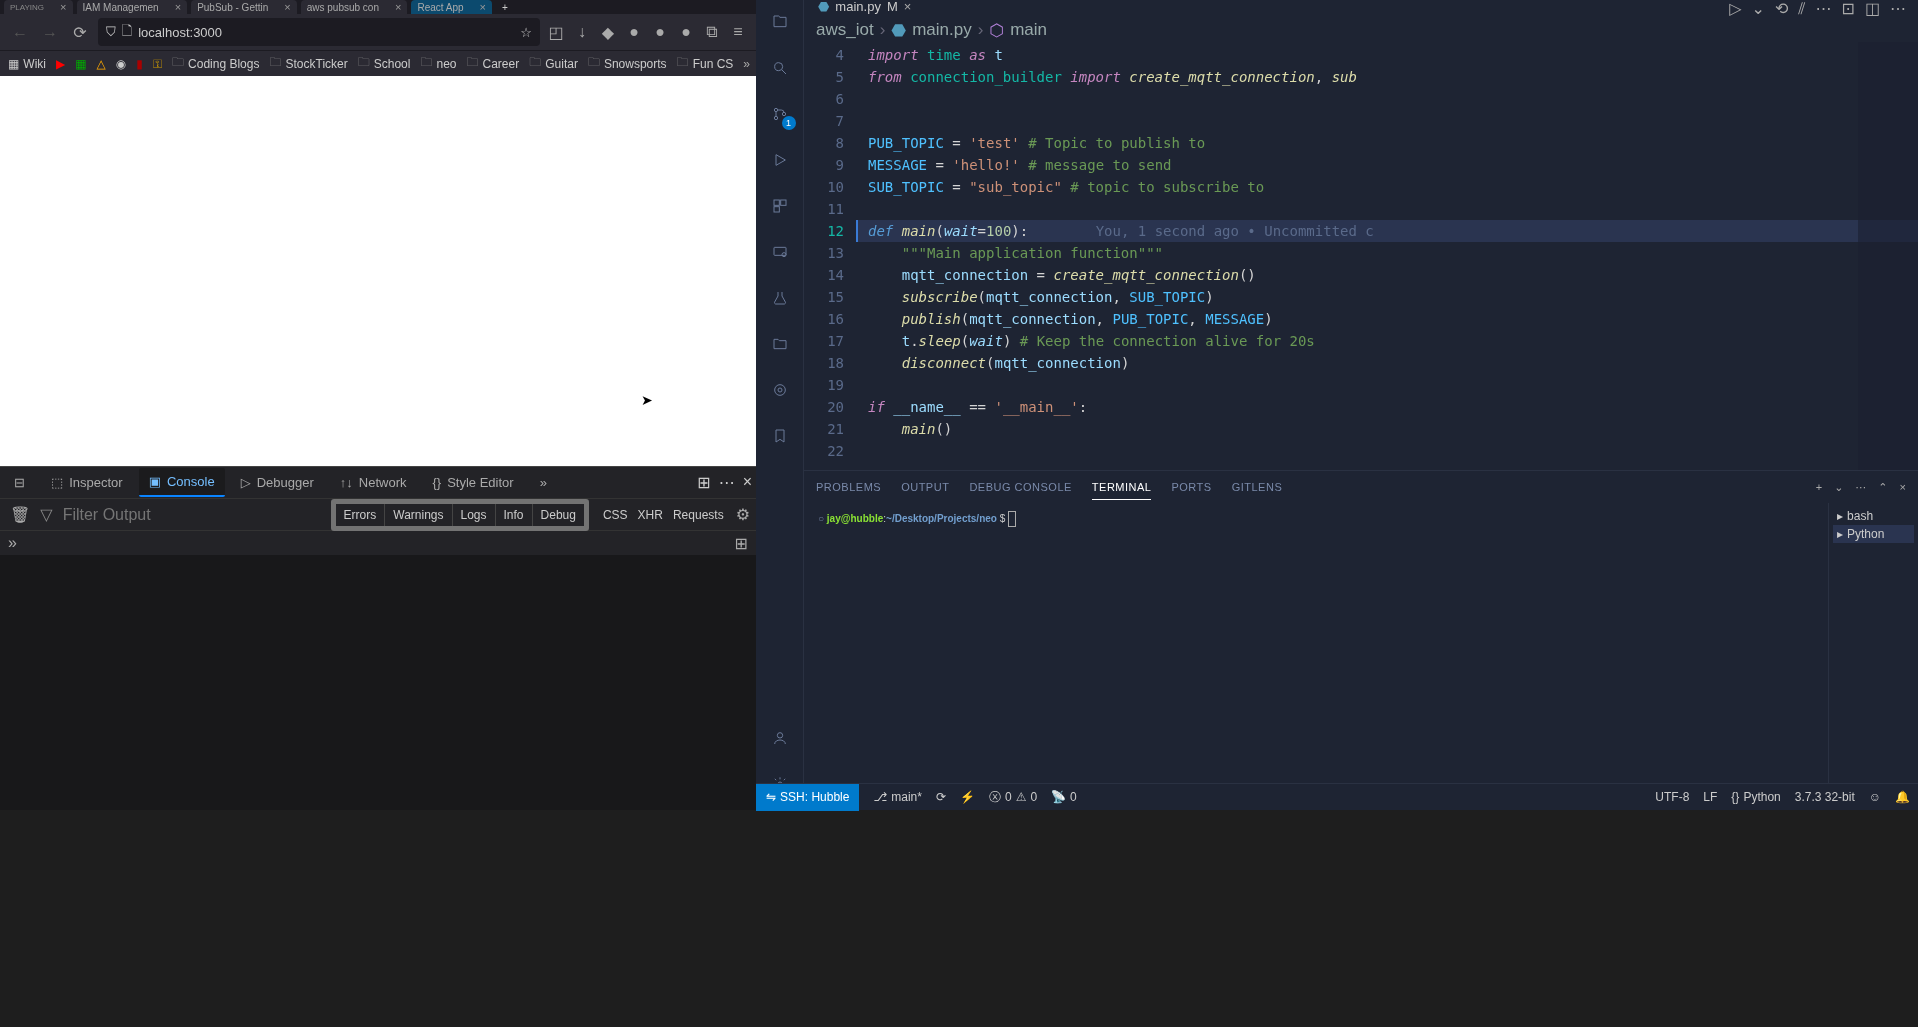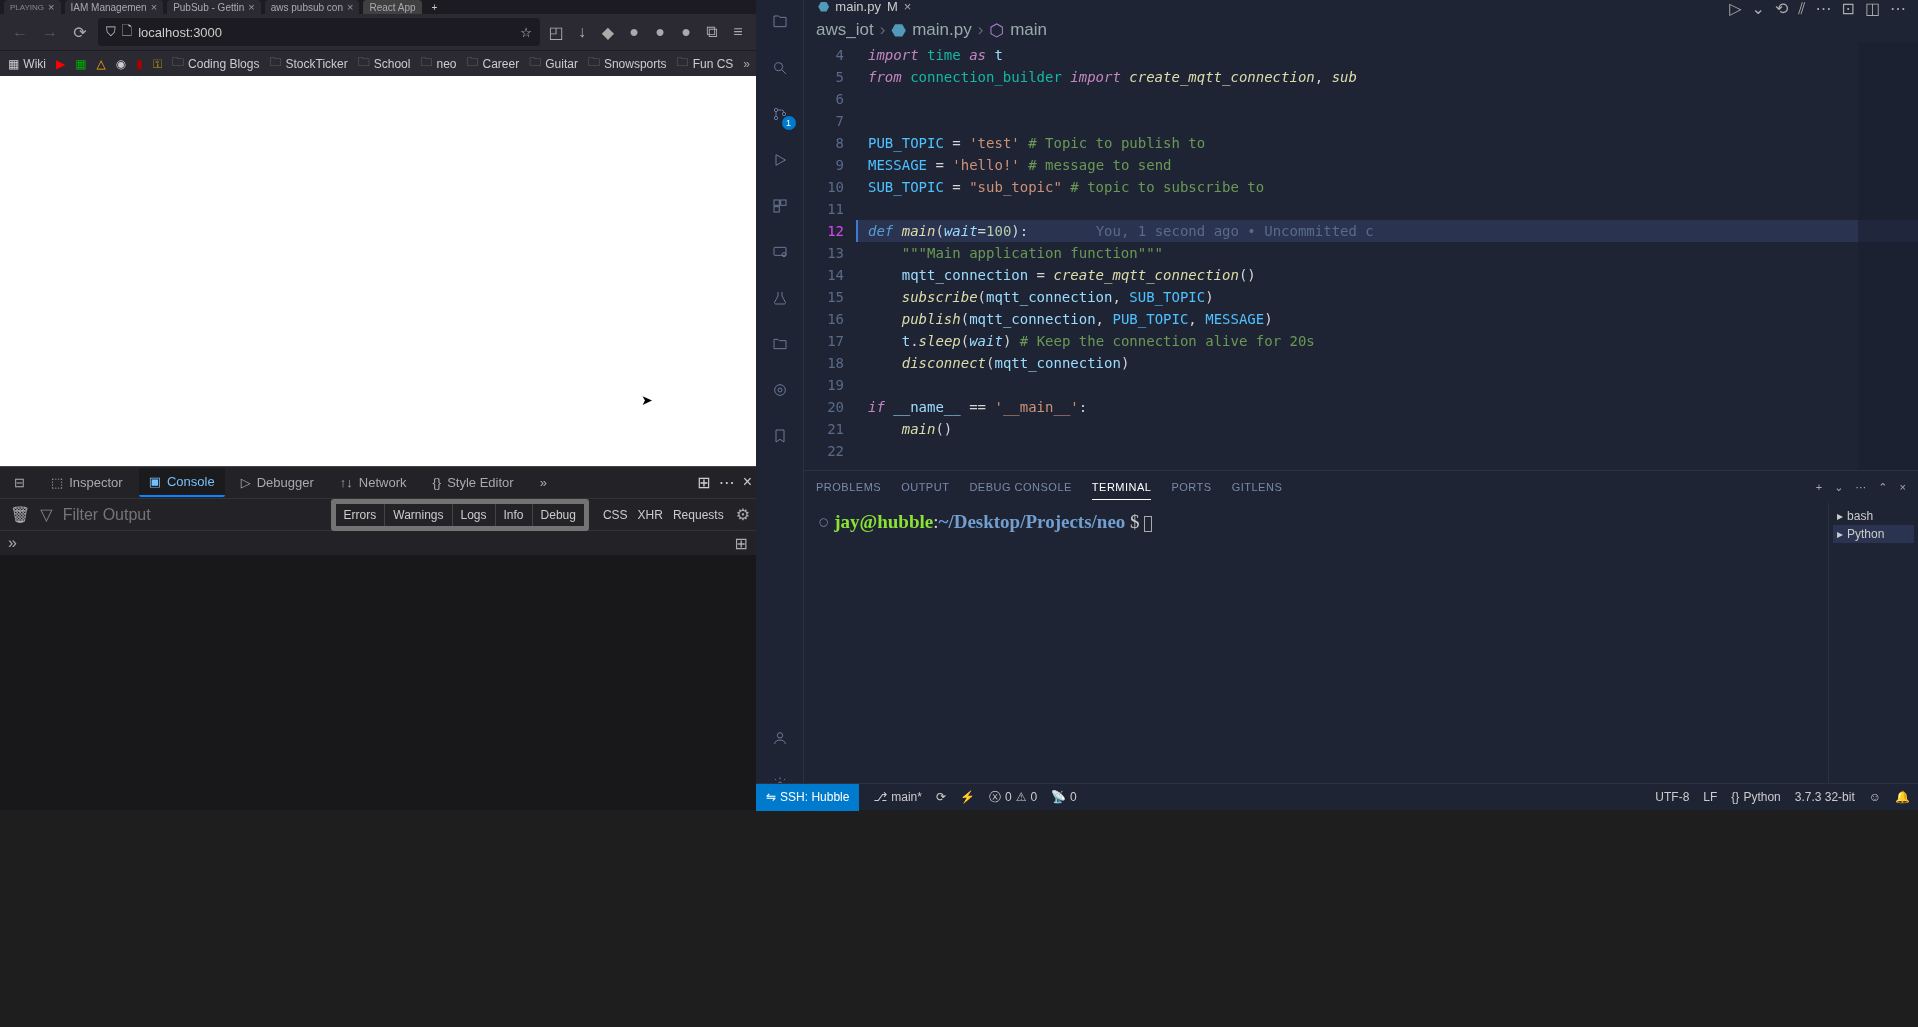--- a/index.html
+++ b/index.html
@@ -1,22 +1,22 @@
 <!DOCTYPE html>
 <html><head>
 <meta charset="utf-8">
 <style>
 * { margin: 0; padding: 0; box-sizing: border-box; }
 body { font-family: -apple-system, BlinkMacSystemFont, 'Segoe UI', sans-serif; background: #1e1e1e; color: #ccc; width: 1918px; height: 1027px; overflow: hidden; position: relative; }
 
 
 .browser-pane { position: absolute; left: 0; top: 0; width: 756px; height: 810px; background: #1c1b22; display: flex; flex-direction: column; }
 .tab-strip { height: 14px; background: #1c1b22; display: flex; align-items: center; padding: 0 4px; gap: 4px; font-size: 10px; color: #aaa; }
-.tab-strip .tab { display: flex; align-items: center; gap: 4px; padding: 2px 6px; background: #2b2a33; border-radius: 4px 4px 0 0; height: 14px; overflow: hidden; }
-.tab-strip .tab.active { background: #404040; flex-direction: column; }
+.tab-strip .tab { display: flex; align-items: center; gap: 16px; padding: 2px 6px; background: #2b2a33; border-radius: 4px 4px 0 0; height: 14px; overflow: hidden; }
+.tab-strip .tab.active { background: #0c4a6e; }
 .tab-strip .playing { font-size: 8px; color: #888; }
 .tab-close { color: #999; cursor: pointer; font-size: 11px; }
 .new-tab { color: #ccc; padding: 0 6px; cursor: pointer; }
 
 .addr-bar { height: 36px; background: #2b2a33; display: flex; align-items: center; padding: 0 8px; gap: 6px; }
 .nav-btn { width: 24px; height: 24px; display: flex; align-items: center; justify-content: center; color: #aaa; cursor: pointer; border-radius: 4px; }
 .nav-btn.disabled { color: #555; }
 .url-box { flex: 1; background: #1c1b22; border-radius: 4px; height: 28px; display: flex; align-items: center; padding: 0 8px; gap: 6px; color: #ccc; font-size: 13px; }
 .url-box .url-text { flex: 1; }
 .abar-icon { width: 20px; height: 20px; display: flex; align-items: center; justify-content: center; color: #aaa; cursor: pointer; }
@@ -71,21 +71,21 @@
 .vtab .close { color: #aaa; cursor: pointer; }
 .tab-actions { margin-left: auto; display: flex; gap: 10px; color: #aaa; padding: 0 8px; align-items: center; }
 
 .breadcrumb { height: 24px; display: flex; align-items: center; padding: 0 12px; gap: 6px; color: #9aa; font-size: 17px; background: #1e2433; }
 .bc-sep { color: #667; }
 .bc-icon { color: #519aba; }
 
 .editor-wrap { flex: 1; display: flex; position: relative; background: #1e2433; overflow: hidden; }
 .gutter { width: 54px; text-align: right; padding-right: 14px; color: #5a6a8a; font-family: 'Consolas', monospace; font-size: 14px; line-height: 22px; padding-top: 2px; user-select: none; }
 .gutter .ln { height: 22px; }
-.gutter .ln.cur { color: #d946ef; }
+.gutter .ln.cur { color: #14b8a6; }
 .code { flex: 1; font-family: 'Consolas', monospace; font-size: 14px; line-height: 22px; padding-top: 2px; color: #d4d4d4; white-space: pre; position: relative; }
 .code-line { height: 22px; padding-left: 10px; }
 .code-line.hl { background: #2a3450; border-left: 2px solid #3a7bd5; margin-left: -2px; }
 .kw { color: #c586c0; font-style: italic; }
 .kw2 { color: #569cd6; font-style: italic; }
 .fn { color: #dcdcaa; font-style: italic; }
 .var { color: #9cdcfe; }
 .param { color: #9cdcfe; font-style: italic; }
 .str { color: #ce9178; }
 .str2 { color: #6a9955; }
@@ -96,21 +96,21 @@
 .mod-name { color: #14b8a6; }
 .blame { color: #5a6a8a; font-style: normal; }
 .minimap { position: absolute; right: 0; top: 0; width: 60px; height: 100%; background: #1a2030; opacity: 0.6; }
 
 .panel { height: 340px; background: #1e2433; border-top: 1px solid #2a3142; display: flex; flex-direction: column; }
 .panel-tabs { height: 32px; display: flex; align-items: center; padding: 0 12px; gap: 20px; font-size: 11px; color: #7a8aaa; }
 .panel-tab { cursor: pointer; padding: 6px 0; letter-spacing: 0.5px; }
 .panel-tab.active { color: #fff; border-bottom: 1px solid #fff; }
 .panel-actions { margin-left: auto; display: flex; gap: 12px; color: #aaa; }
 .terminal { flex: 1; display: flex; }
-.term-body { flex: 1; padding: 8px 14px; font-family: Liberation Serif, serif; font-size: 19px; color: #ccc; }
+.term-body { flex: 1; padding: 8px 14px; font-family: Liberation Sans, sans-serif; font-size: 10px; color: #ccc; }
 .prompt-user { color: #8ae234; font-weight: bold; }
 .prompt-path { color: #729fcf; font-weight: bold; }
 .term-cursor { display: inline-block; width: 8px; height: 16px; border: 1px solid #aaa; vertical-align: middle; }
 .term-sidebar { width: 90px; border-left: 1px solid #2a3142; padding: 4px; font-size: 12px; }
 .term-item { display: flex; align-items: center; gap: 4px; padding: 2px 4px; cursor: pointer; color: #ccc; }
 .term-item.active { background: #2a3450; }
 
 
 .status-bar { position: absolute; left: 756px; top: 783px; width: 1162px; height: 27px; background: #1e2433; border-top: 1px solid #2a3142; display: flex; align-items: center; padding: 0 8px; gap: 14px; font-size: 12px; color: #ccc; }
 .sb-remote { background: #007acc; color: #fff; padding: 3px 10px; margin-left: -8px; height: 27px; display: flex; align-items: center; gap: 4px; cursor: pointer; }

